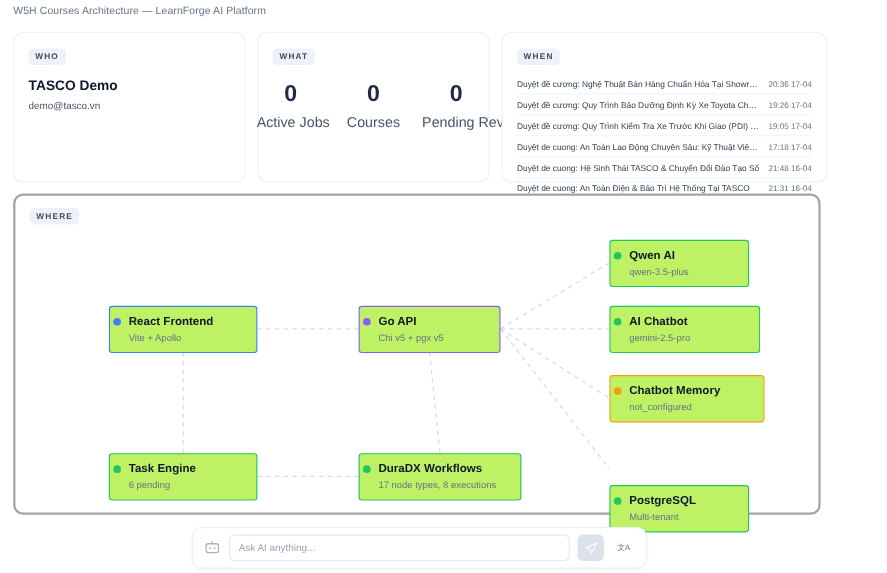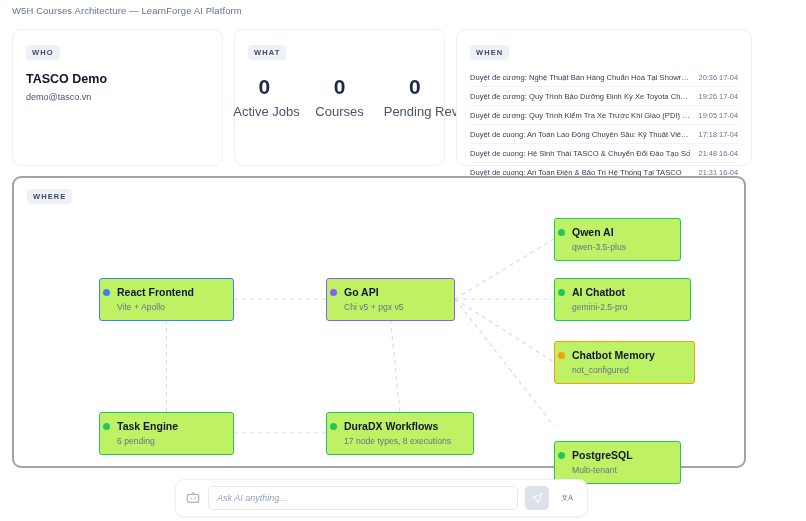--- a/index.html
+++ b/index.html
@@ -83,21 +83,21 @@
   .chatbar {
     position: absolute; left: 175px; top: 479px; width: 413px; height: 38px;
     background: #fff; border: 1px solid #eef0f4; border-radius: 9px;
     display: flex; align-items: center; gap: 7px; padding: 0 9px;
     box-shadow: 0 1px 3px rgba(15,23,42,.05);
   }
   .bot-icon { width: 16px; height: 16px; flex: none; opacity: .55; }
   .chat-input {
     flex: 1; height: 24px; border: 1px solid #e5e8ee; border-radius: 5px;
     font-size: 9px; color: #334155; padding: 0 8px; outline: none;
-    font-family: "Liberation Sans", sans-serif; background: #fff; font-style: italic;
+    font-family: "Liberation Sans", sans-serif; background: #fff;
   }
   .chat-input::placeholder { color: #94a3b8; }
   .send-btn {
     width: 24px; height: 24px; border-radius: 5px; background: #dbe2ea;
     display: flex; align-items: center; justify-content: center; flex: none;
     border: none; cursor: pointer;
   }
   .lang-btn {
     width: 22px; height: 22px; border-radius: 5px; background: #fff;
     display: flex; align-items: center; justify-content: center; flex: none;

